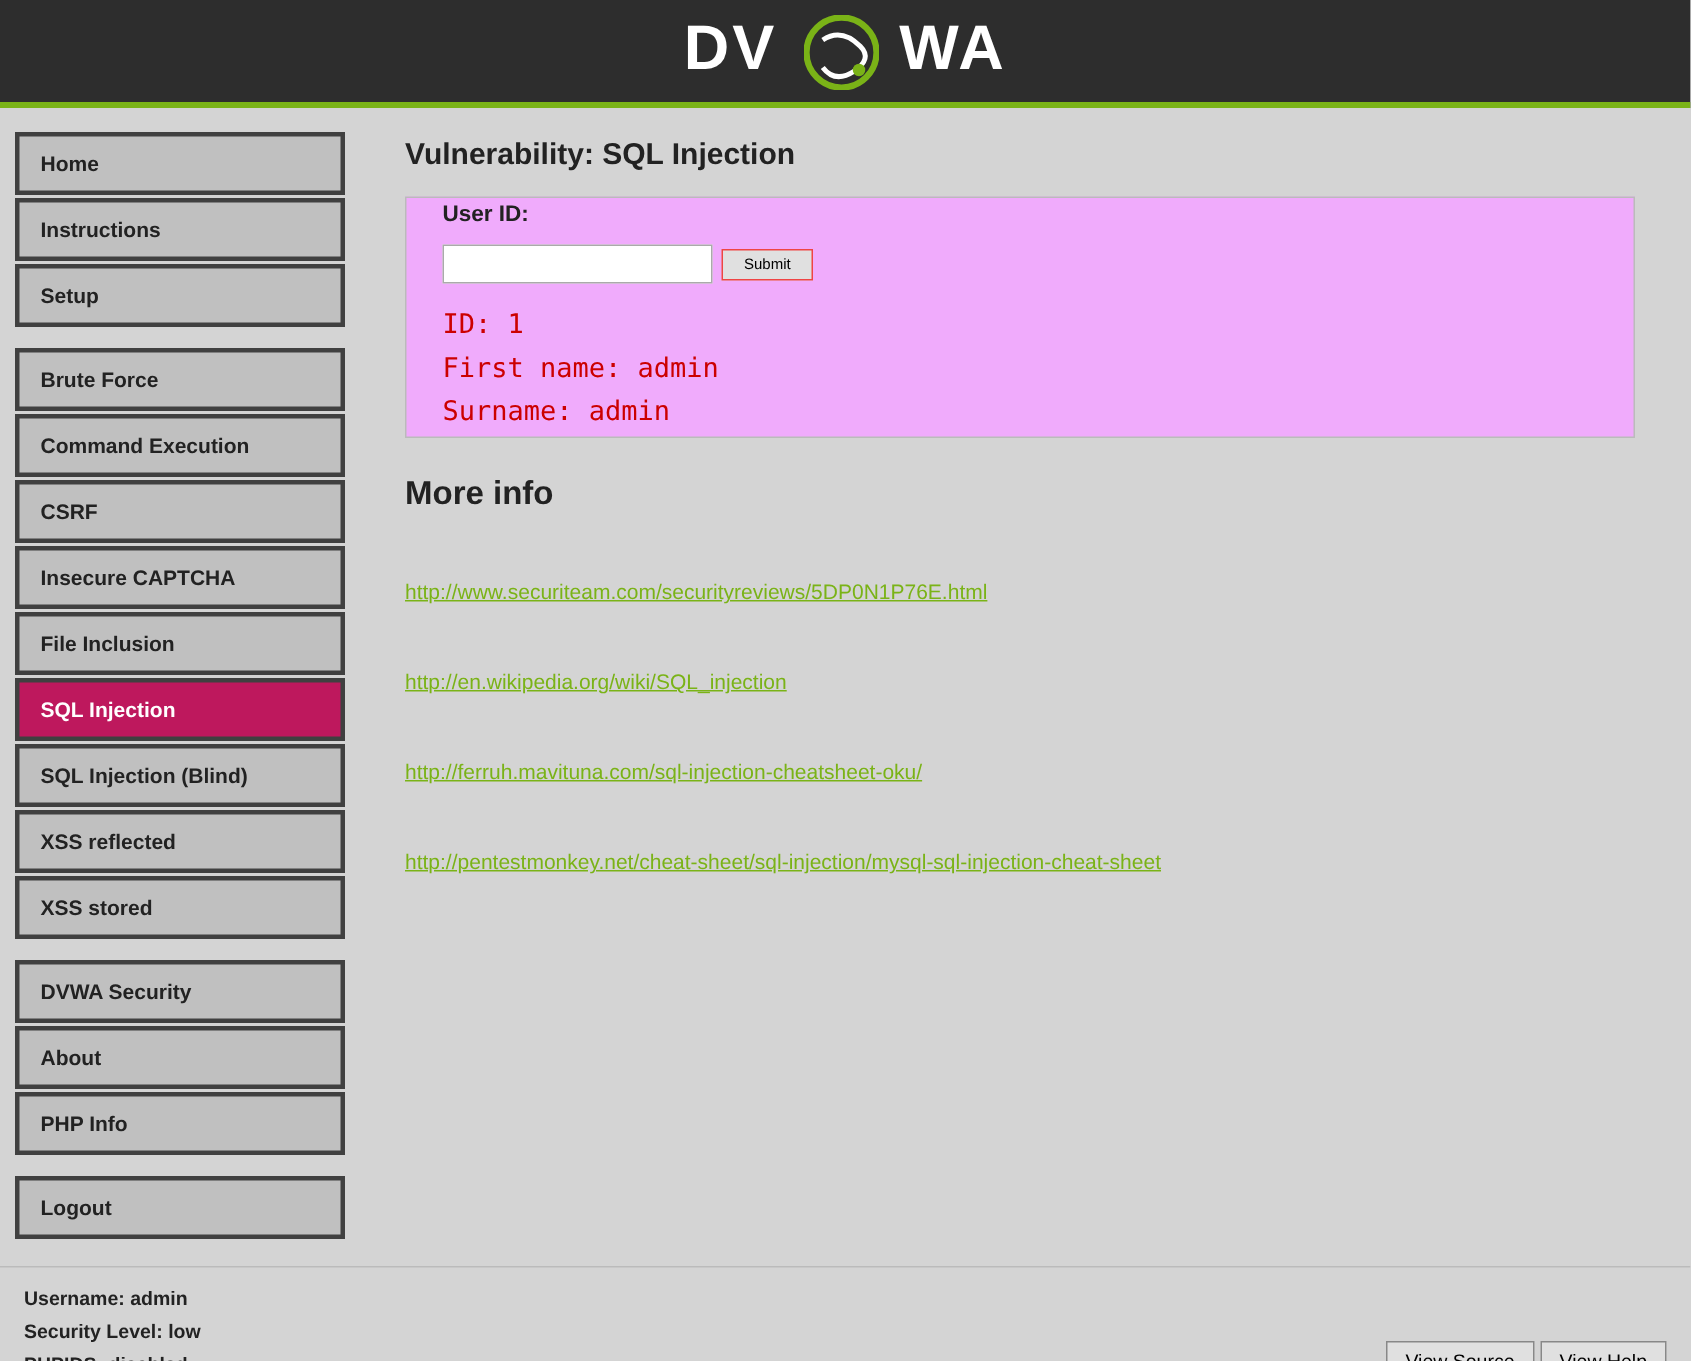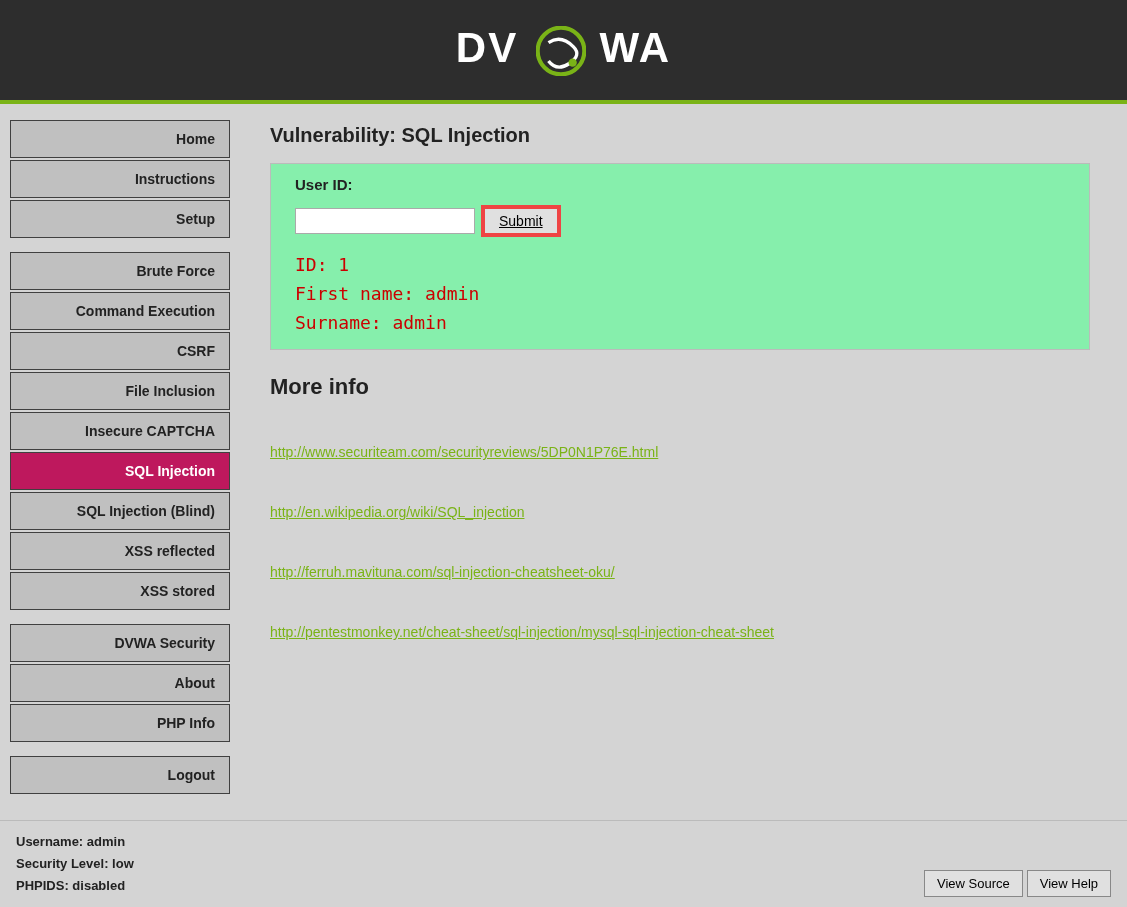--- a/index.html
+++ b/index.html
@@ -1,21 +1,21 @@
 <!DOCTYPE html>
 <html><head>
   <meta charset="utf-8">
   <style>
     * { margin: 0; padding: 0; box-sizing: border-box; }
     body { font-family: Arial, sans-serif; background: #d4d4d4; min-height: 907px; display: flex; flex-direction: column; }
 
     
     #header {
       background: #2d2d2d;
-      height: 104px;
+      height: 72px;
       display: flex;
       align-items: center;
       justify-content: center;
       border-bottom: 4px solid #7ab317;
     }
     .logo-text {
       font-size: 42px;
       font-weight: bold;
       color: white;
       letter-spacing: 2px;
@@ -49,45 +49,44 @@
     .sidebar-item {
       display: block;
       background: #c0c0c0;
       color: #222;
       font-weight: bold;
       font-size: 14px;
       padding: 10px 14px;
       margin-bottom: 2px;
       cursor: pointer;
       text-decoration: none;
-      border: 1px solid #404040;
-      text-align: right;
+      border: 3px solid #404040;
     }
     .sidebar-item.active {
       background: #be185d;
       color: white;
     }
     .sidebar-spacer { height: 12px; }
 
     
     #content {
       flex: 1;
       padding: 20px 30px;
       background: #d4d4d4;
     }
     .page-title {
       font-size: 20px;
       font-weight: bold;
       color: #222;
       margin-bottom: 16px;
     }
     .vuln-box {
-      background: #86efac;
+      background: #f0abfc;
       border: 1px solid #bbb;
-      padding: 12px 24px;
+      padding: 2px 24px;
       margin-bottom: 24px;
       max-width: 820px;
     }
     .userid-label {
       font-size: 15px;
       font-weight: bold;
       color: #222;
       margin-bottom: 12px;
     }
     .userid-form {
@@ -97,25 +96,24 @@
       margin-bottom: 14px;
     }
     .userid-input {
       border: 1px solid #aaa;
       padding: 4px 6px;
       font-size: 14px;
       width: 180px;
     }
     .submit-btn {
       background: #e0e0e0;
-      border: 4px solid #ef4444;
+      border: 1px solid #ef4444;
       padding: 4px 14px;
-      font-size: 14px;
-      cursor: pointer;
-      text-decoration: underline;
+      font-size: 10px;
+      cursor: pointer;
     }
     .result-text {
       font-family: monospace;
       color: #cc0000;
       font-size: 18px;
       line-height: 1.6;
     }
     .more-info-title {
       font-size: 22px;
       font-weight: bold;
@@ -182,22 +180,22 @@
 
     <a class="sidebar-item">Home</a>
     <a class="sidebar-item">Instructions</a>
     <a class="sidebar-item">Setup</a>
 
     <div class="sidebar-spacer"></div>
 
     <a class="sidebar-item">Brute Force</a>
     <a class="sidebar-item">Command Execution</a>
     <a class="sidebar-item">CSRF</a>
+    <a class="sidebar-item">Insecure CAPTCHA</a>
     <a class="sidebar-item">File Inclusion</a>
-    <a class="sidebar-item">Insecure CAPTCHA</a>
     <a class="sidebar-item active">SQL Injection</a>
     <a class="sidebar-item">SQL Injection (Blind)</a>
     <a class="sidebar-item">XSS reflected</a>
     <a class="sidebar-item">XSS stored</a>
 
     <div class="sidebar-spacer"></div>
 
     <a class="sidebar-item">DVWA Security</a>
     <a class="sidebar-item">About</a>
     <a class="sidebar-item">PHP Info</a>

